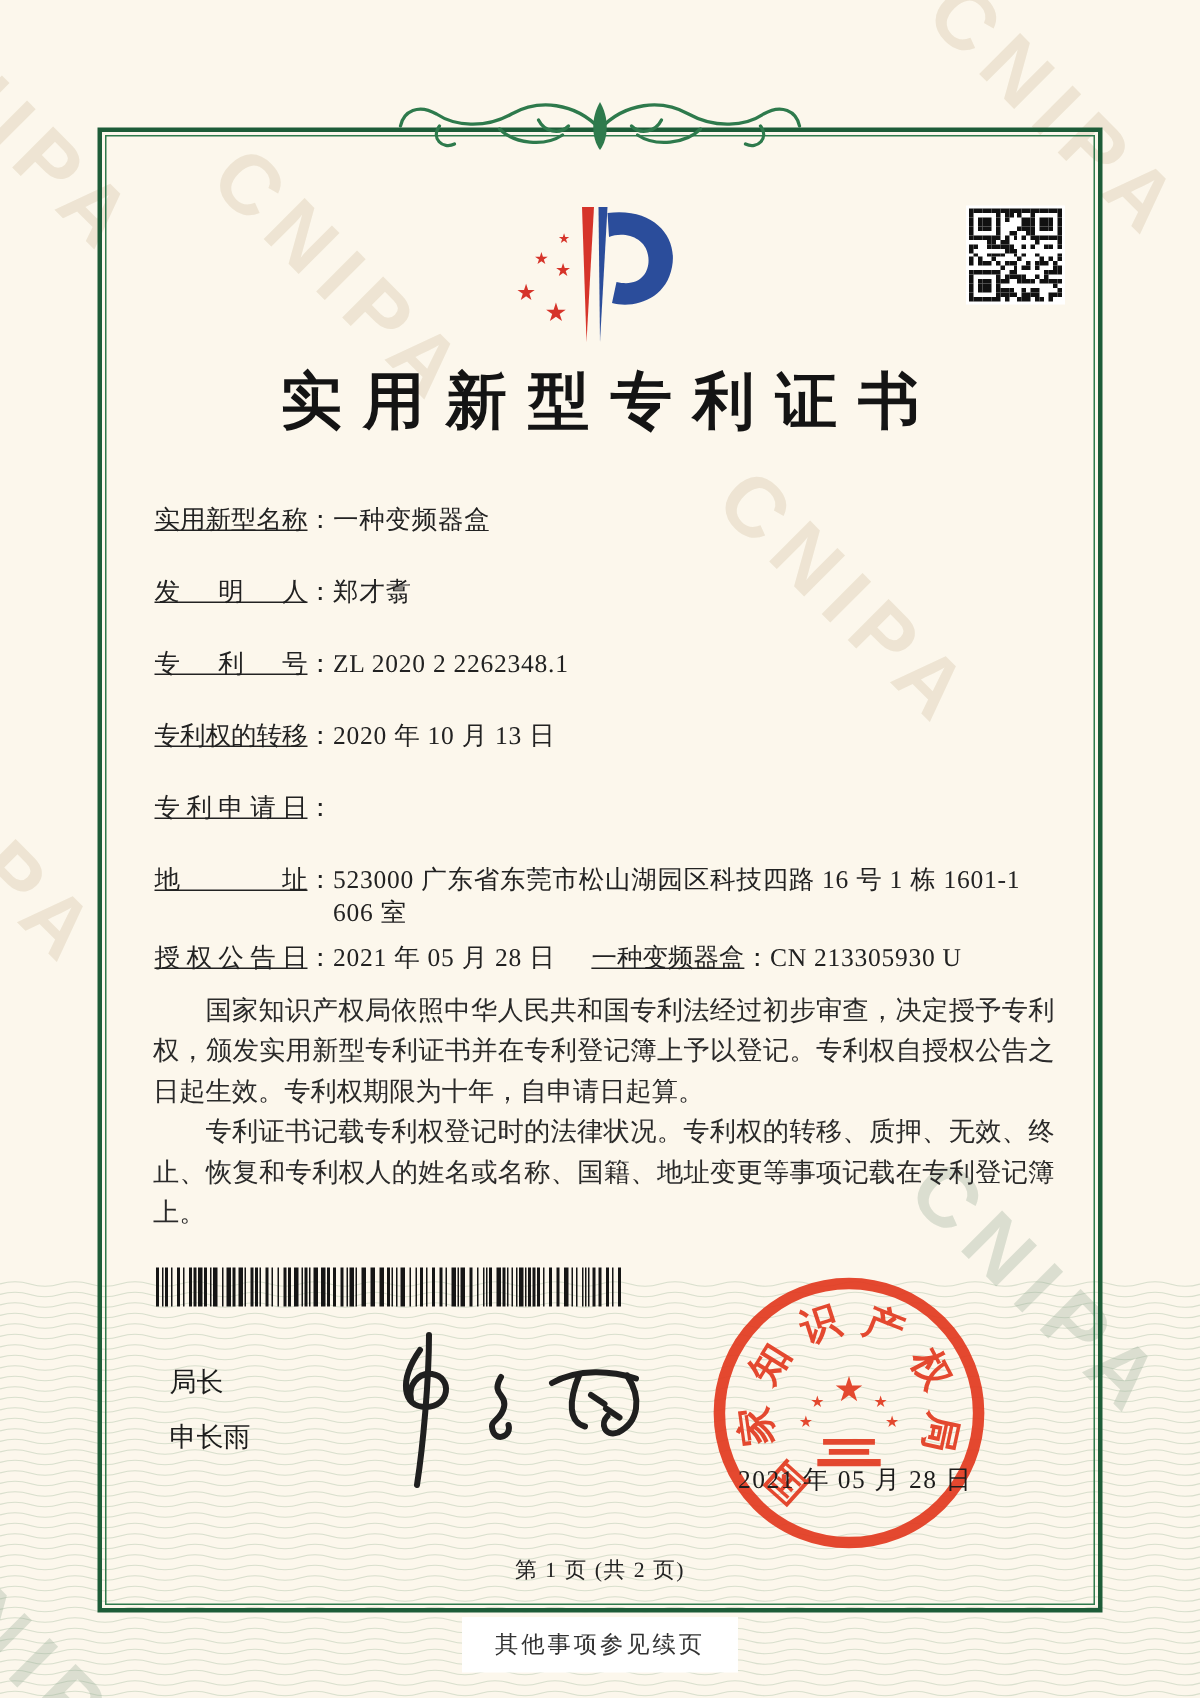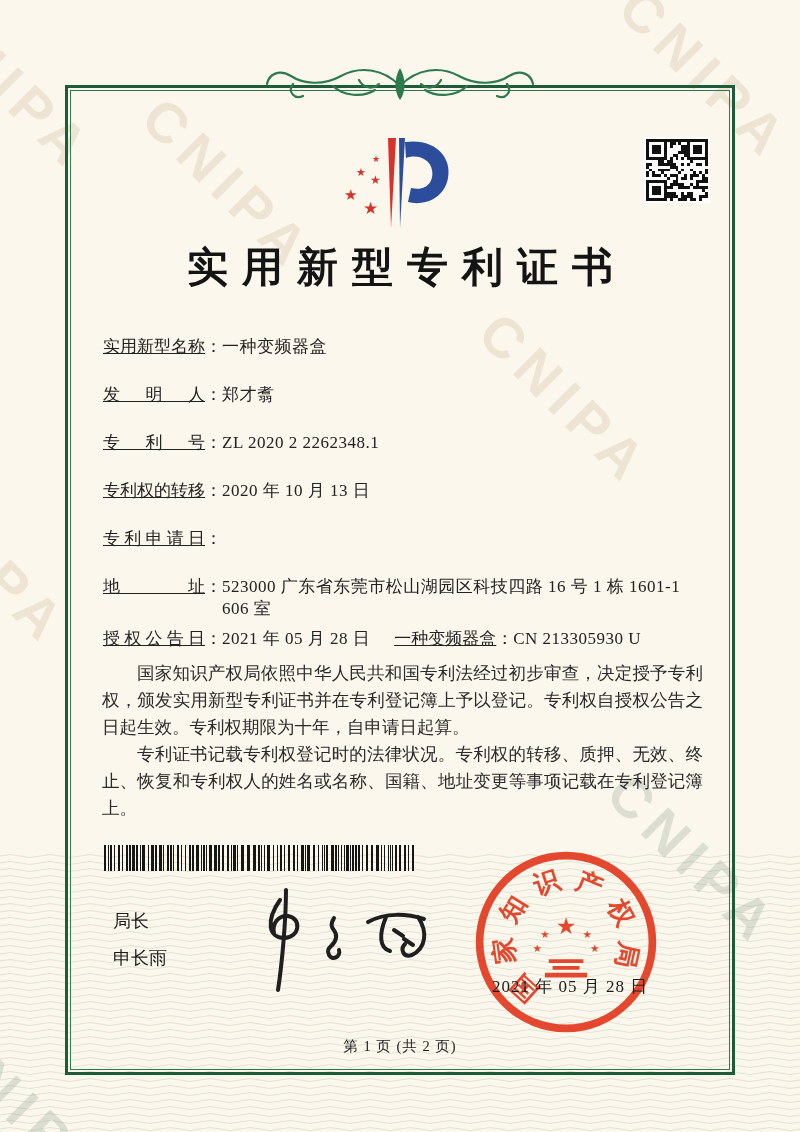--- a/index.html
+++ b/index.html
@@ -847,14 +847,15 @@
       <text x="122" y="96" font-size="11">★</text>
       <text x="70" y="110" font-size="11">★</text>
       <text x="130" y="110" font-size="11">★</text>
       <path d="M82 118 h36 v4 h-36z M86 125 h28 v4 h-28z M78 132 h44 v5 h-44z"></path>
     </g>
   </svg>
   <div class="seal-date">2021 年 05 月 28 日</div>
 
   <div class="page-info">第 1 页 (共 2 页)</div>
 
+  <div class="footer-note">其他事项参见续页</div>
 
 </div>
 
 </body></html>

